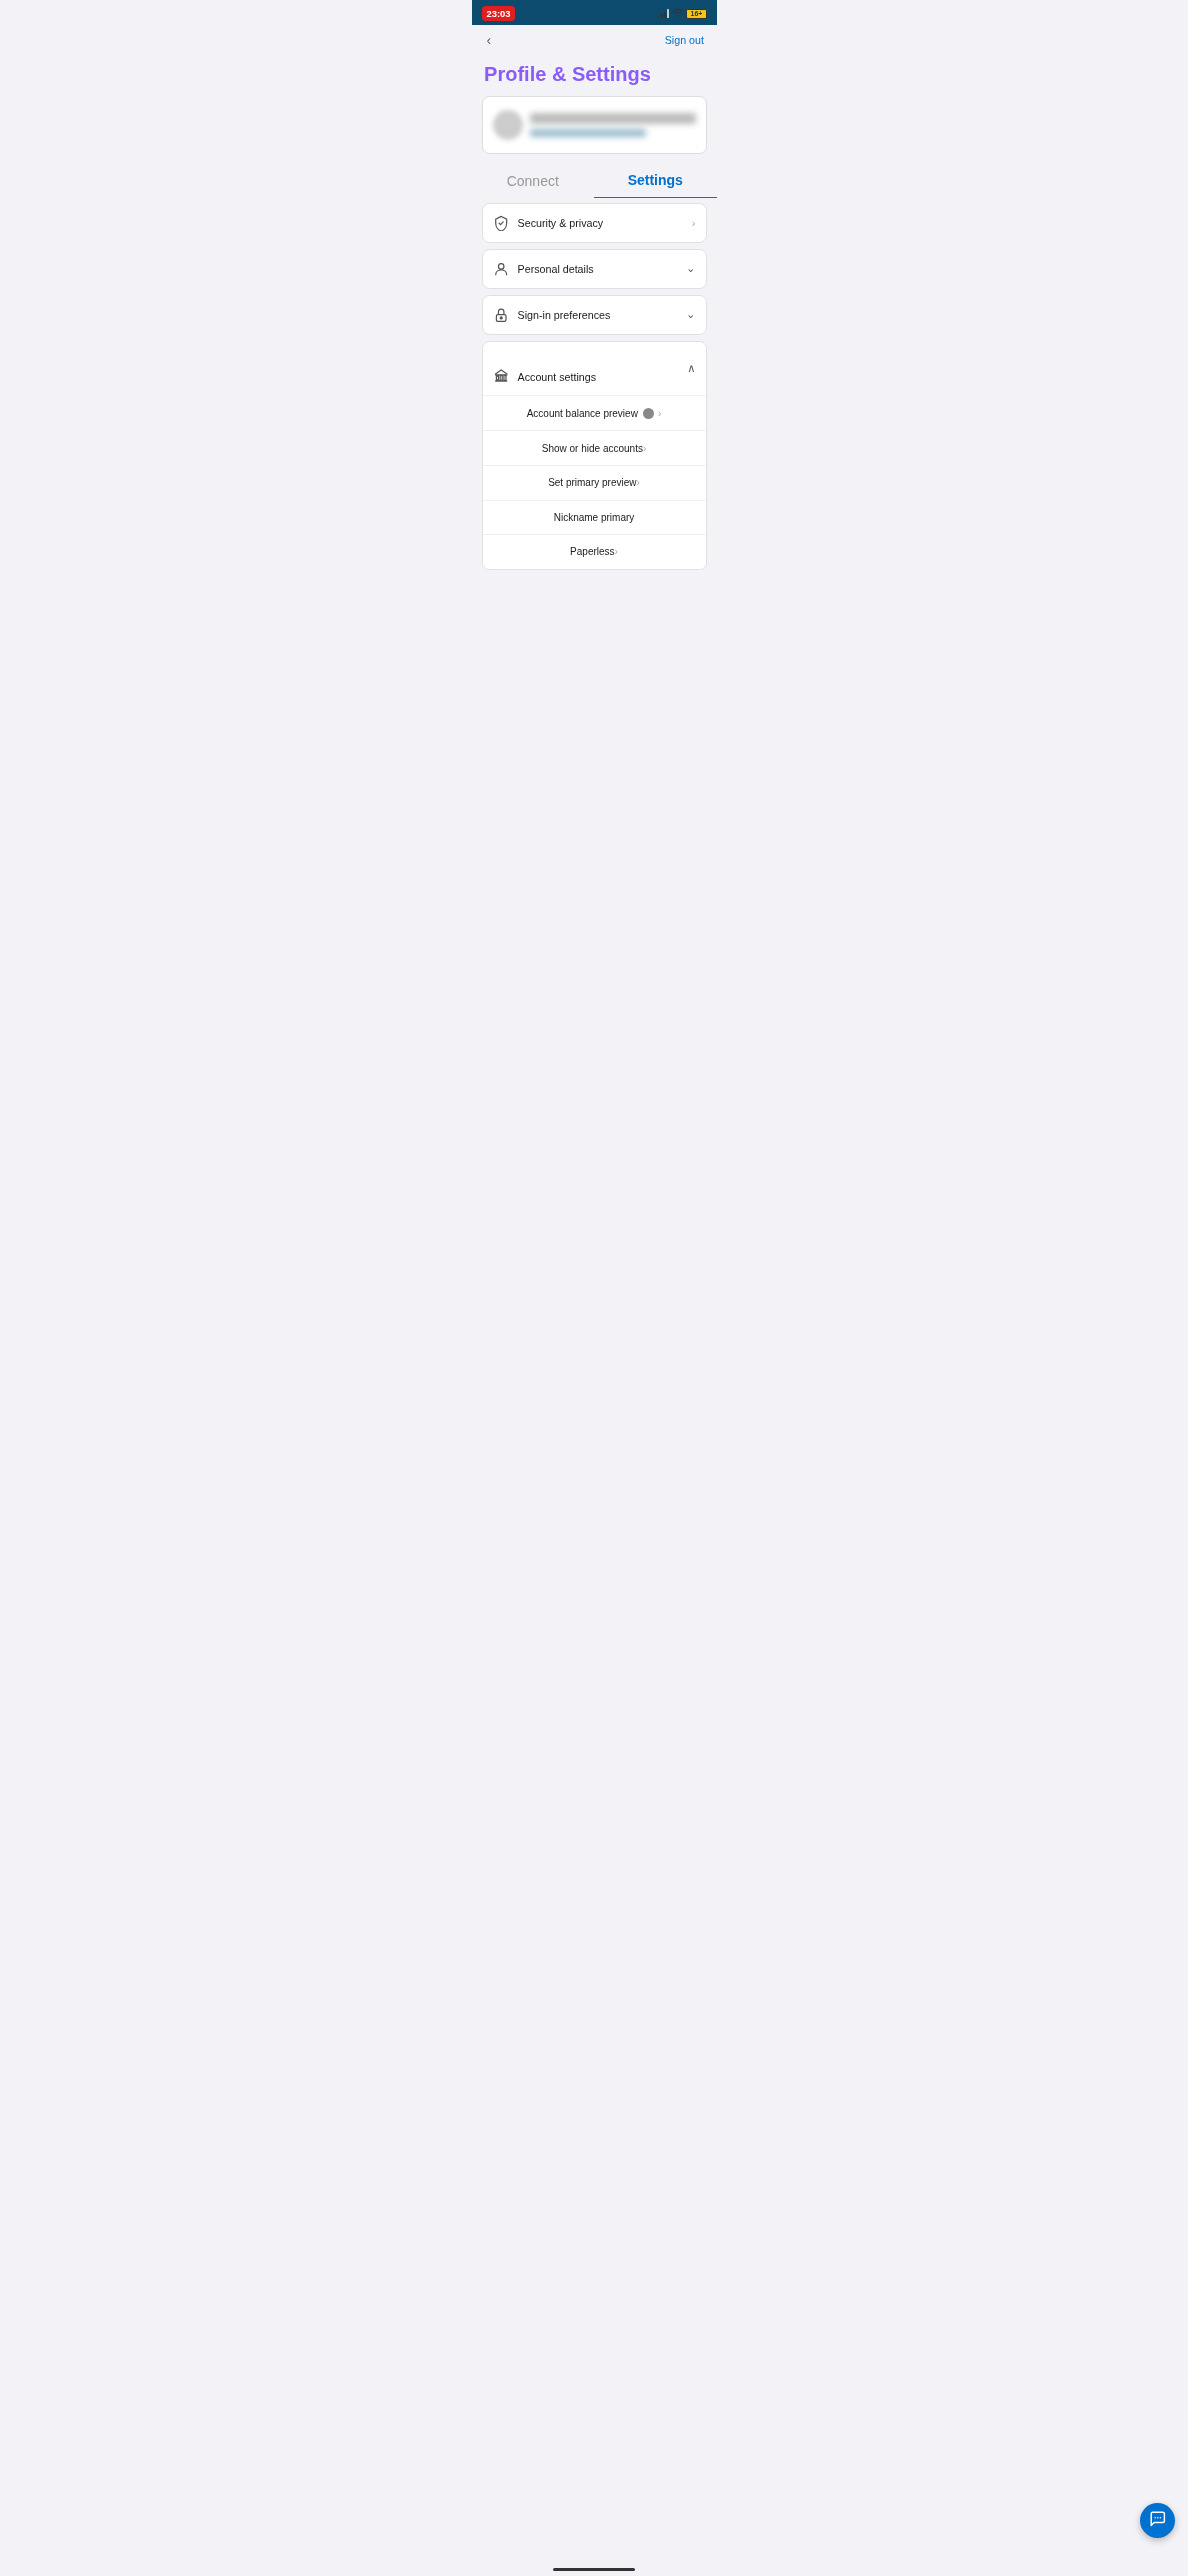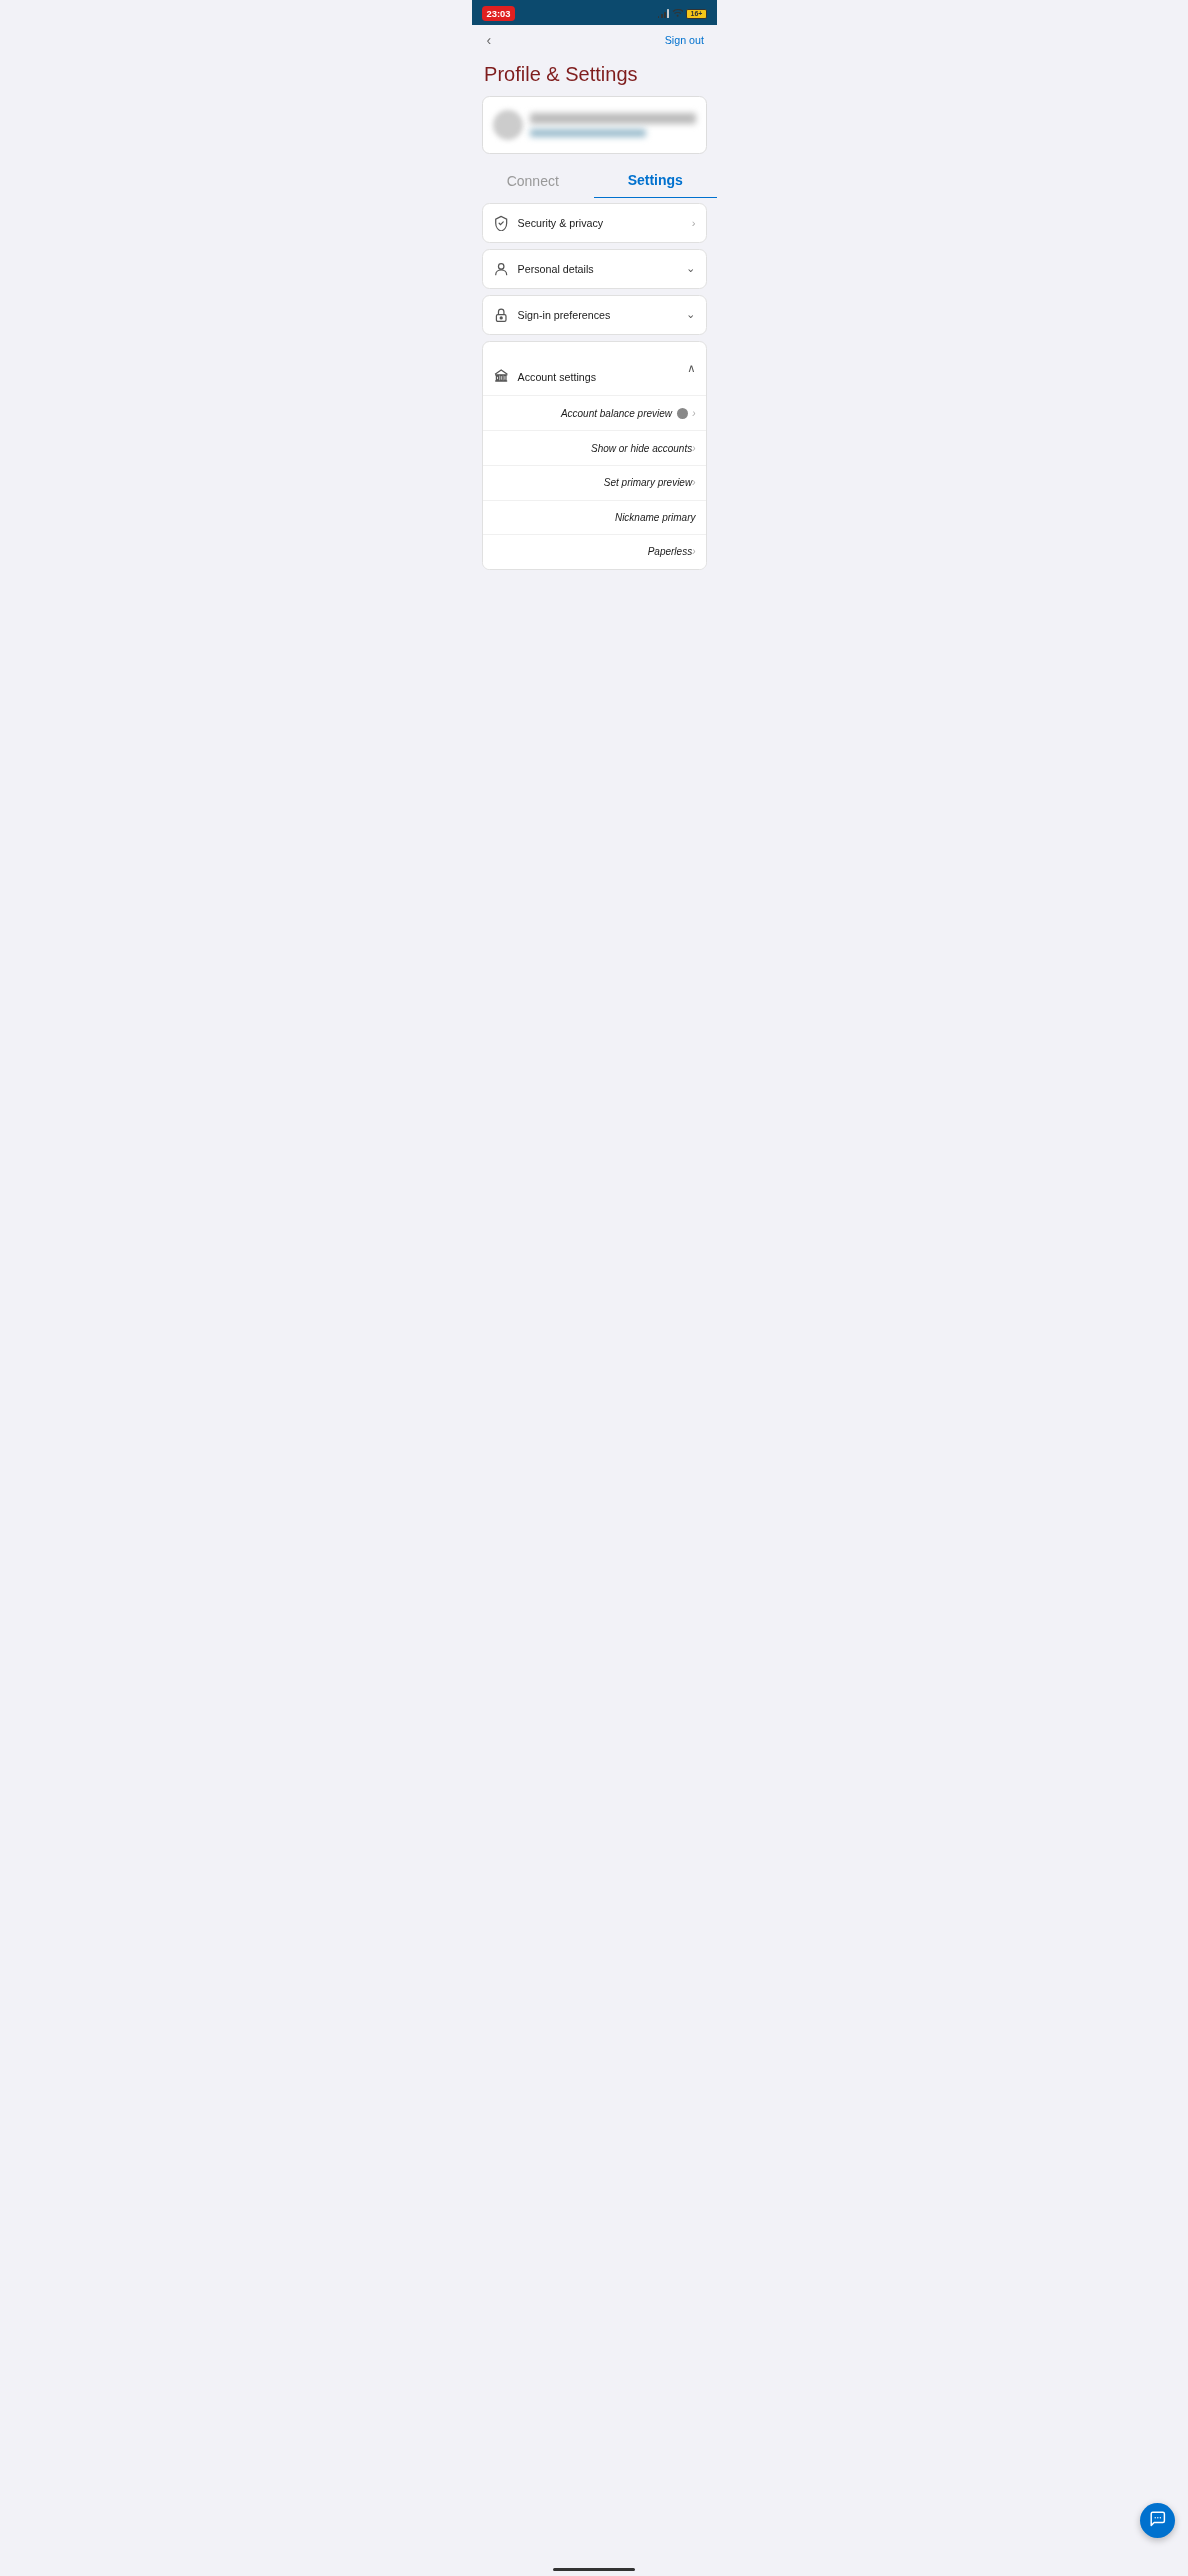--- a/index.html
+++ b/index.html
@@ -95,22 +95,22 @@
       font-size: 10.7px;
       text-decoration: none;
       background: none;
       border: none;
       cursor: pointer;
     }
 
     
     .page-title {
       font-size: 20px;
-      font-weight: 400;
-      color: #7f1d1d;
+      font-weight: 700;
+      color: #8b5cf6;
       padding: 5px 12.6px 10px;
       background: #f2f2f7;
     }
 
     
     .profile-card {
       margin: 0 10px 10px;
       background: white;
       border-radius: 7.5px;
       border: 0.6px solid #ddd;
@@ -255,26 +255,25 @@
       margin-top: 16px;
     }
 
     .account-sub-items {
       border-top: 0.6px solid #f0f0f0;
     }
 
     .account-sub-item {
       display: flex;
       align-items: center;
-      justify-content: flex-end;
+      justify-content: center;
       padding: 11.3px 10px;
       border-bottom: 0.6px solid #f0f0f0;
       cursor: pointer;
       background: white;
-      font-style: italic;
     }
 
     .account-sub-item:last-child {
       border-bottom: none;
     }
 
     .account-sub-item-label {
       font-size: 10px;
       color: #1a1a1a;
     }

